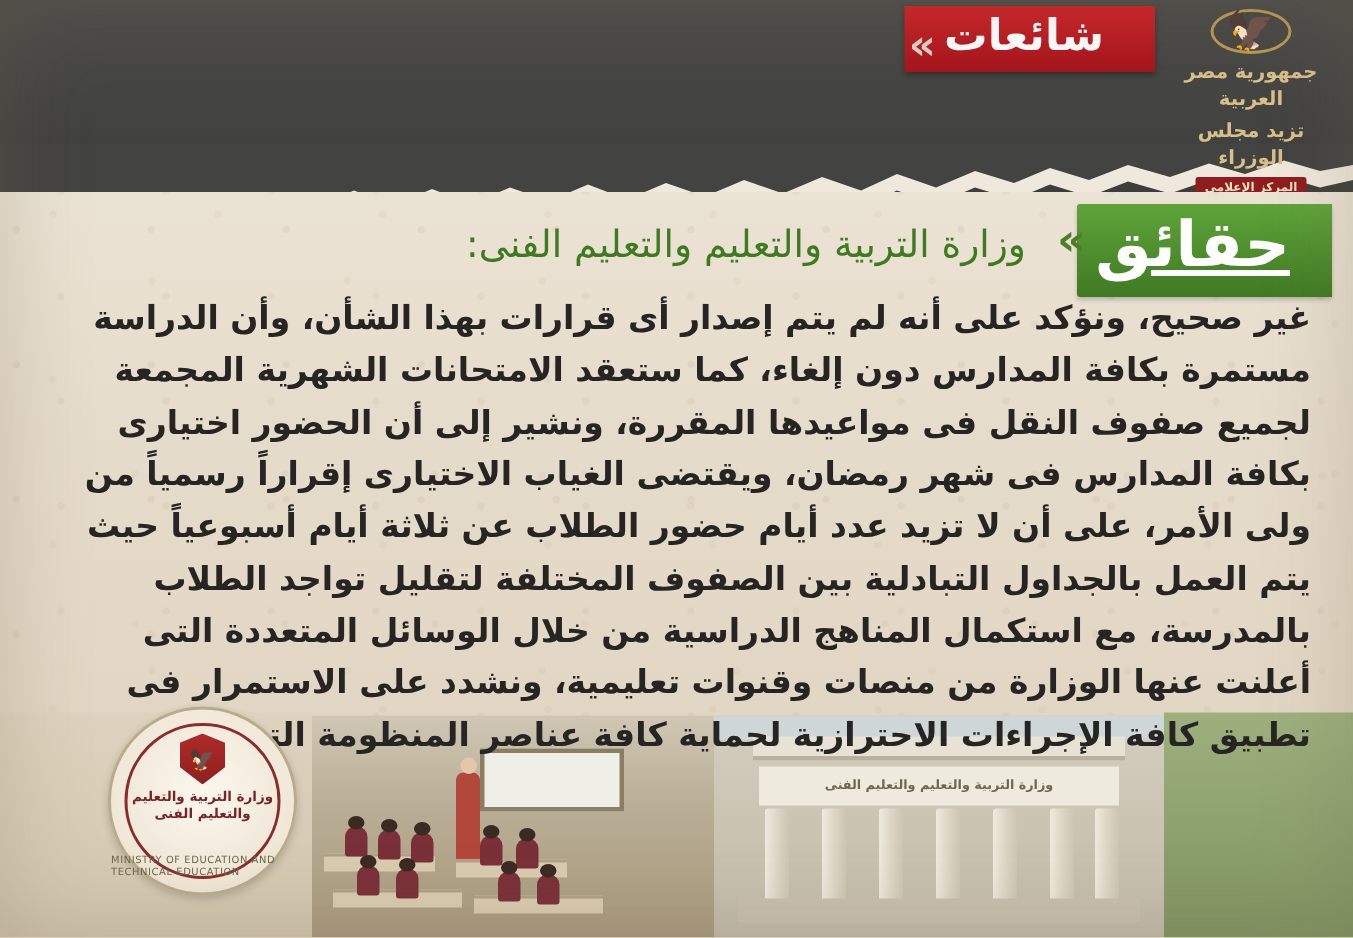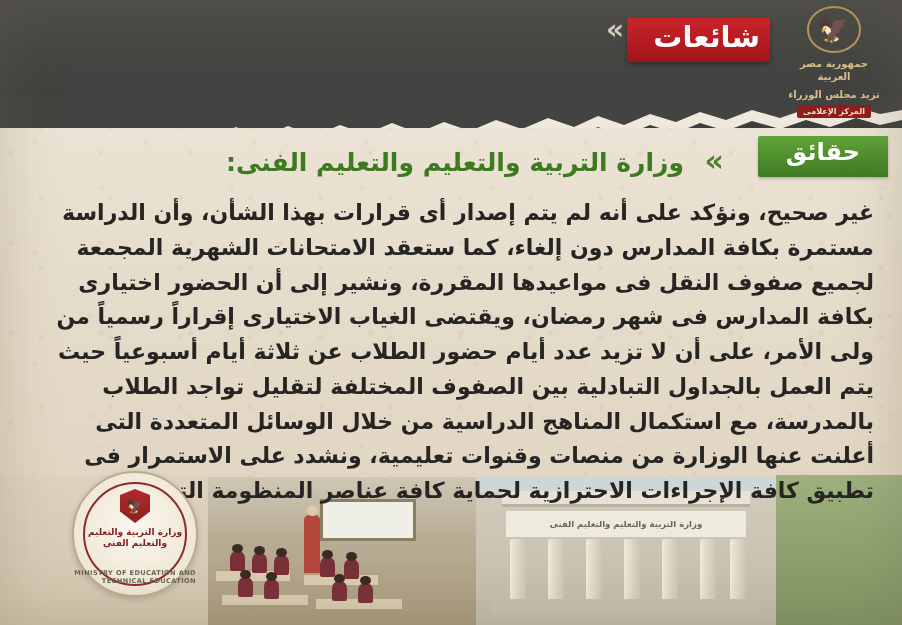--- a/index.html
+++ b/index.html
@@ -65,44 +65,44 @@
     border: 2px solid #b99a52;
     display: flex; align-items: center; justify-content: center;
     background: #474745;
   }
   .gov-eagle {
     font-size: 26px; line-height: 1; color: #caa85c;
   }
   .gov-txt {
     margin-top: 4px;
     color: #d9c089;
-    font-size: 10px;
+    font-size: 13px;
     line-height: 1.35;
     text-align: center;
     font-weight: bold;
   }
   .gov-txt-red {
     margin-top: 4px;
     background: #8f1d1d;
     color: #f0e0c0;
     font-size: 8px;
     font-weight: bold;
     padding: 2px 6px;
     border-radius: 2px;
   }
 
   
   #rumor-tag {
     position: absolute;
-    right: 132px; top: 18px;
+    right: 132px; top: 4px;
     background: linear-gradient(180deg,#cf2027 0%, #a3161c 100%);
     color: #fff;
     font-size: 29px;
     font-weight: bold;
-    padding: 3px 10px 8px 26px;
+    padding: 3px 34px 8px 26px;
     letter-spacing: 0px;
     box-shadow: 0 2px 4px rgba(0,0,0,.35);
     z-index: 6;
     line-height: 1.15;
   }
   #rumor-chevron {
     position: absolute;
     right: 278px; top: 16px;
     color: #d8d2c4;
     font-size: 28px;
@@ -122,43 +122,44 @@
     z-index: 6;
     text-shadow: 0 1px 1px rgba(0,0,0,.45);
   }
 
   
   #fact-tag {
     position: absolute;
     right: 14px; top: 136px;
     background: linear-gradient(180deg,#5fa43a 0%, #3f7a22 100%);
     color: #fff;
-    font-size: 24px;
-    font-weight: bold;
-    padding: 2px 28px 10px 28px;
+    font-size: 42px;
+    font-weight: bold;
+    padding: 2px 28px 10px 12px;
     border-radius: 2px 0 0 2px;
     z-index: 5;
     line-height: 1.2;
     box-shadow: 0 2px 3px rgba(0,0,0,.2);
+    text-decoration: underline;
   }
   #fact-chevron {
     position: absolute;
     right: 178px; top: 146px;
     color: #4d7f2a;
     font-size: 30px;
     font-weight: bold;
     z-index: 5;
     line-height: 1;
   }
   #fact-subtitle {
     position: absolute;
     right: 218px; top: 148px;
     color: #3d7a20;
     font-size: 25px;
-    font-weight: bold;
+    font-weight: normal;
     z-index: 5;
     line-height: 1.2;
     margin-left: 36px;
   }
 
   
   #fact-body {
     position: absolute;
     right: 28px; top: 196px;
     width: 846px;
@@ -279,22 +280,22 @@
     color: #f5e6c8; font-size: 14px;
   }
   #ministry-seal .ar-name {
     position: absolute; left: 0; right: 0; top: 54px;
     text-align: center;
     font-size: 9px; font-weight: bold; color: #7c2323;
     line-height: 1.25;
   }
   #ministry-seal .en-name {
     position: absolute; left: 0; right: 0; bottom: 9px;
-    text-align: right;
-    font-size: 6.6px; font-weight: bold; color: #6d6450;
+    text-align: left;
+    font-size: 6.6px; font-weight: normal; color: #6d6450;
     letter-spacing: .4px;
     line-height: 1.2;
   }
 
   
   #vignette {
     position: absolute; inset: 0; z-index: 8; pointer-events: none;
     box-shadow: inset 0 0 60px rgba(120,105,80,.28);
   }
 </style>

